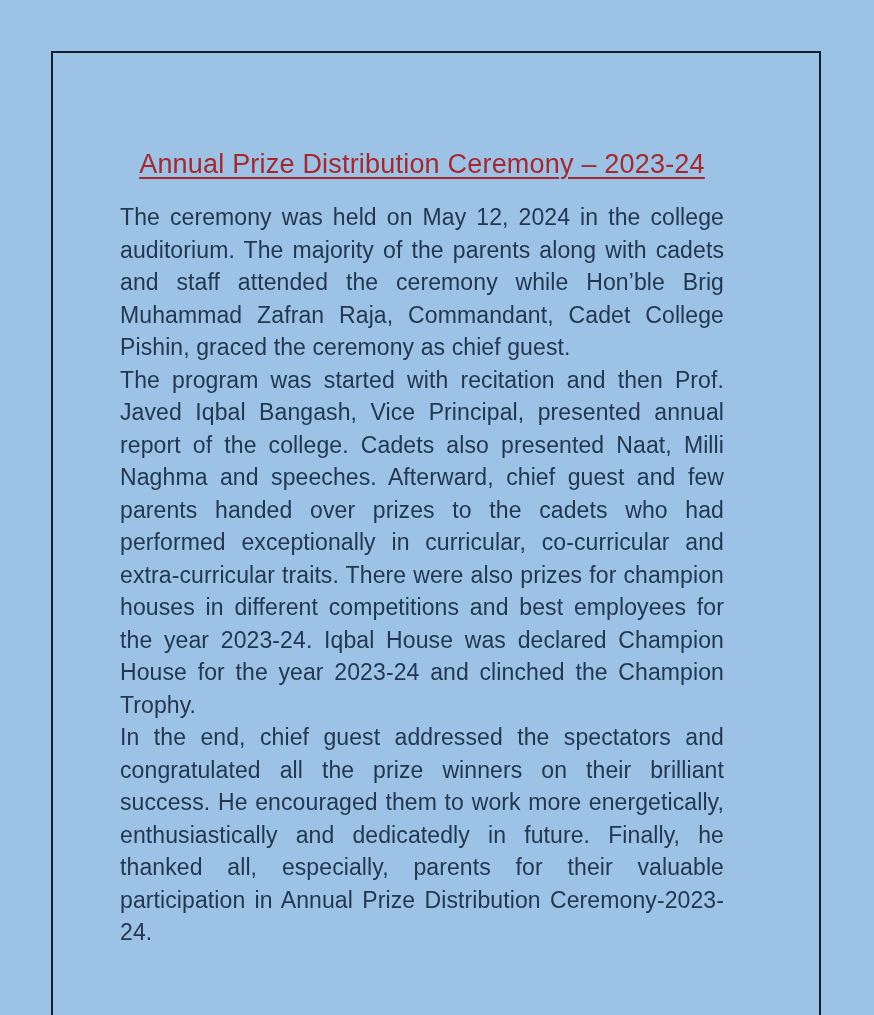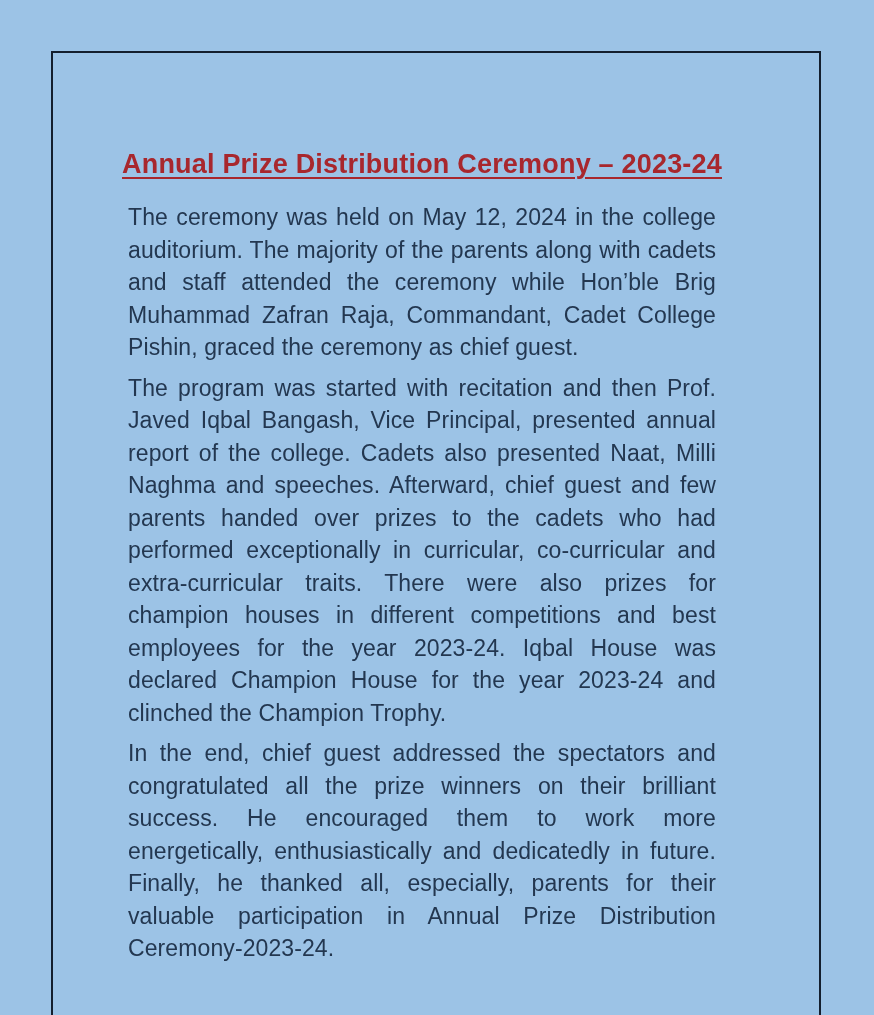--- a/index.html
+++ b/index.html
@@ -25,31 +25,31 @@
   }
   .content {
     position: absolute;
     left: 120px;
     top: 149px;
     width: 604px;
   }
   .doc-title {
     text-align: center;
     font-size: 27px;
-    font-weight: bold;
+    font-weight: normal;
     color: #A8272D;
     text-decoration: underline;
     text-underline-offset: 4px;
     text-decoration-thickness: 2px;
     letter-spacing: 0.2px;
     margin: 0 0 21px 0;
     white-space: nowrap;
   }
   .doc-paragraph {
-    margin: 8px;
+    margin: 0;
     font-size: 23px;
     line-height: 32.5px;
     color: #233750;
     text-align: justify;
     text-justify: inter-word;
     letter-spacing: 0.1px;
   }
 </style>
 </head>
 <body>

